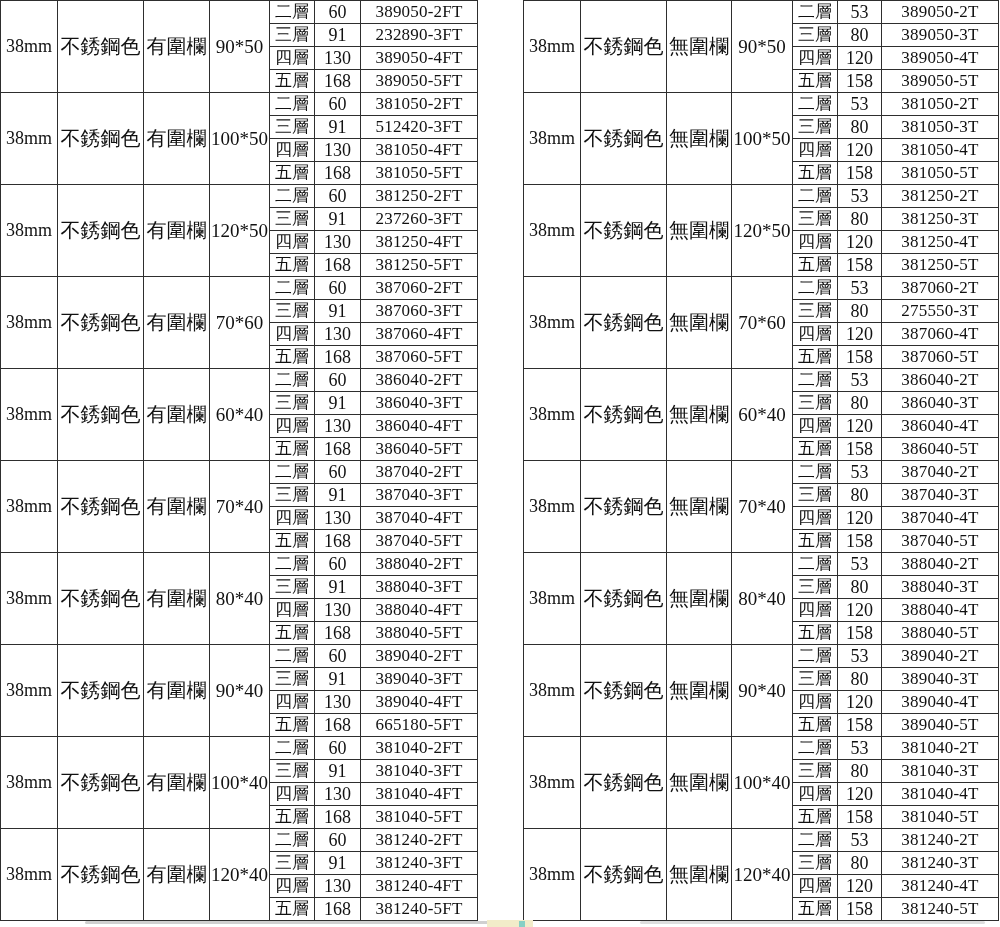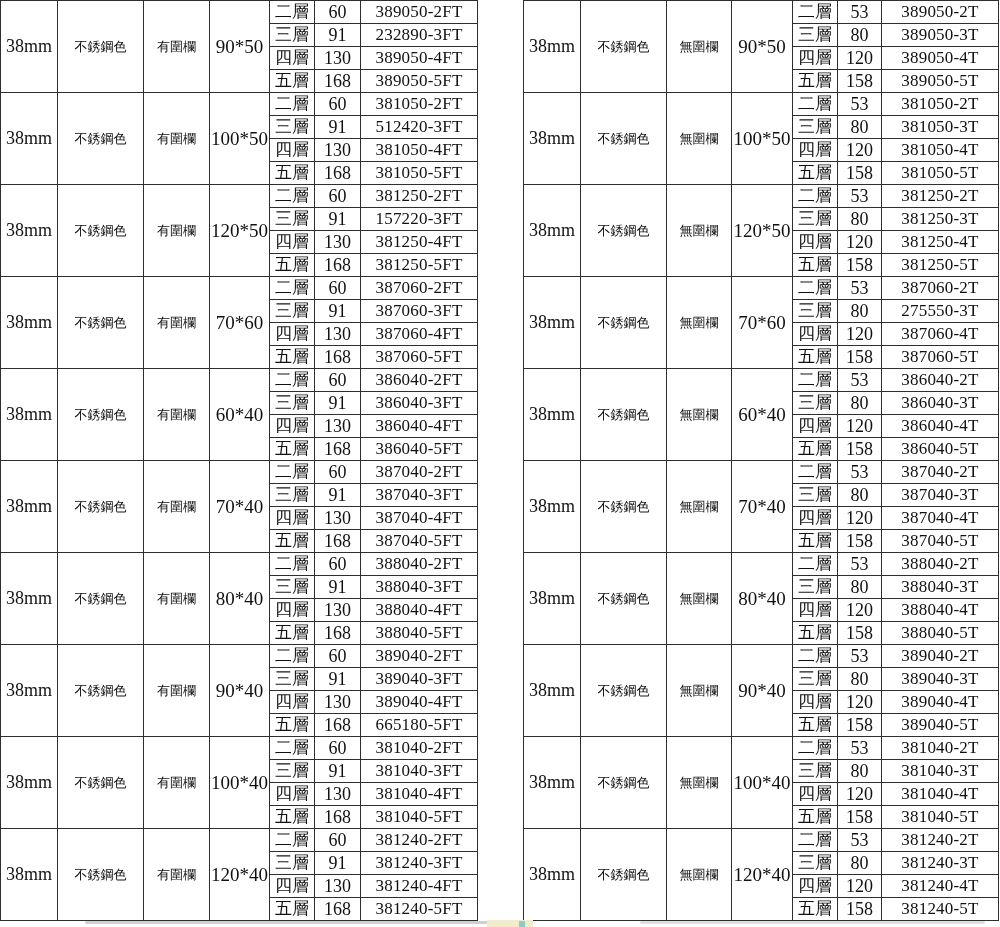--- a/index.html
+++ b/index.html
@@ -30,21 +30,21 @@
     font-size:18px;
     line-height:1.05;
     overflow:hidden;
     white-space:nowrap;
   }
   .spec-table tr{height:23px;}
   .spec-table td.code{font-size:17px;letter-spacing:0.2px;}
   .spec-table td.qty{font-size:18px;}
   .spec-table td.tier{font-size:17px;}
   .spec-table td.thickness{font-size:18px;margin-top:45px;}
-  .spec-table td.color-name, .spec-table td.fence{font-size:13px;}
+  .spec-table td.color-name, .spec-table td.fence{font-size:20px;}
   .spec-table td.size{font-size:19px;}
   .artifact{position:absolute;pointer-events:none;}
   .artifact-gray-left{left:85px;top:921px;width:405px;height:3px;background:#a9a9a9;opacity:0.55;border-radius:2px;}
   .artifact-beige{left:487px;top:920px;width:46px;height:7px;background:#f2ecc9;}
   .artifact-gray-right{left:640px;top:921px;width:345px;height:3px;background:#bdbdbd;opacity:0.5;border-radius:2px;}
   .artifact-teal{left:519px;top:921px;width:6px;height:6px;background:#6cc9c4;opacity:0.8;}
 </style>
 </head>
 <body>
 
@@ -114,21 +114,21 @@
           <td class="color-name" rowspan="4">不銹鋼色</td>
           <td class="fence" rowspan="4">有圍欄</td>
           <td class="size" rowspan="4">120*50</td>
           <td class="tier">二層</td>
           <td class="qty">60</td>
           <td class="code">381250-2FT</td>
         </tr>
         <tr>
           <td class="tier">三層</td>
           <td class="qty">91</td>
-          <td class="code">157220-3FT</td>
+          <td class="code">237260-3FT</td>
         </tr>
         <tr>
           <td class="tier">四層</td>
           <td class="qty">130</td>
           <td class="code">381250-4FT</td>
         </tr>
         <tr>
           <td class="tier">五層</td>
           <td class="qty">168</td>
           <td class="code">381250-5FT</td>

